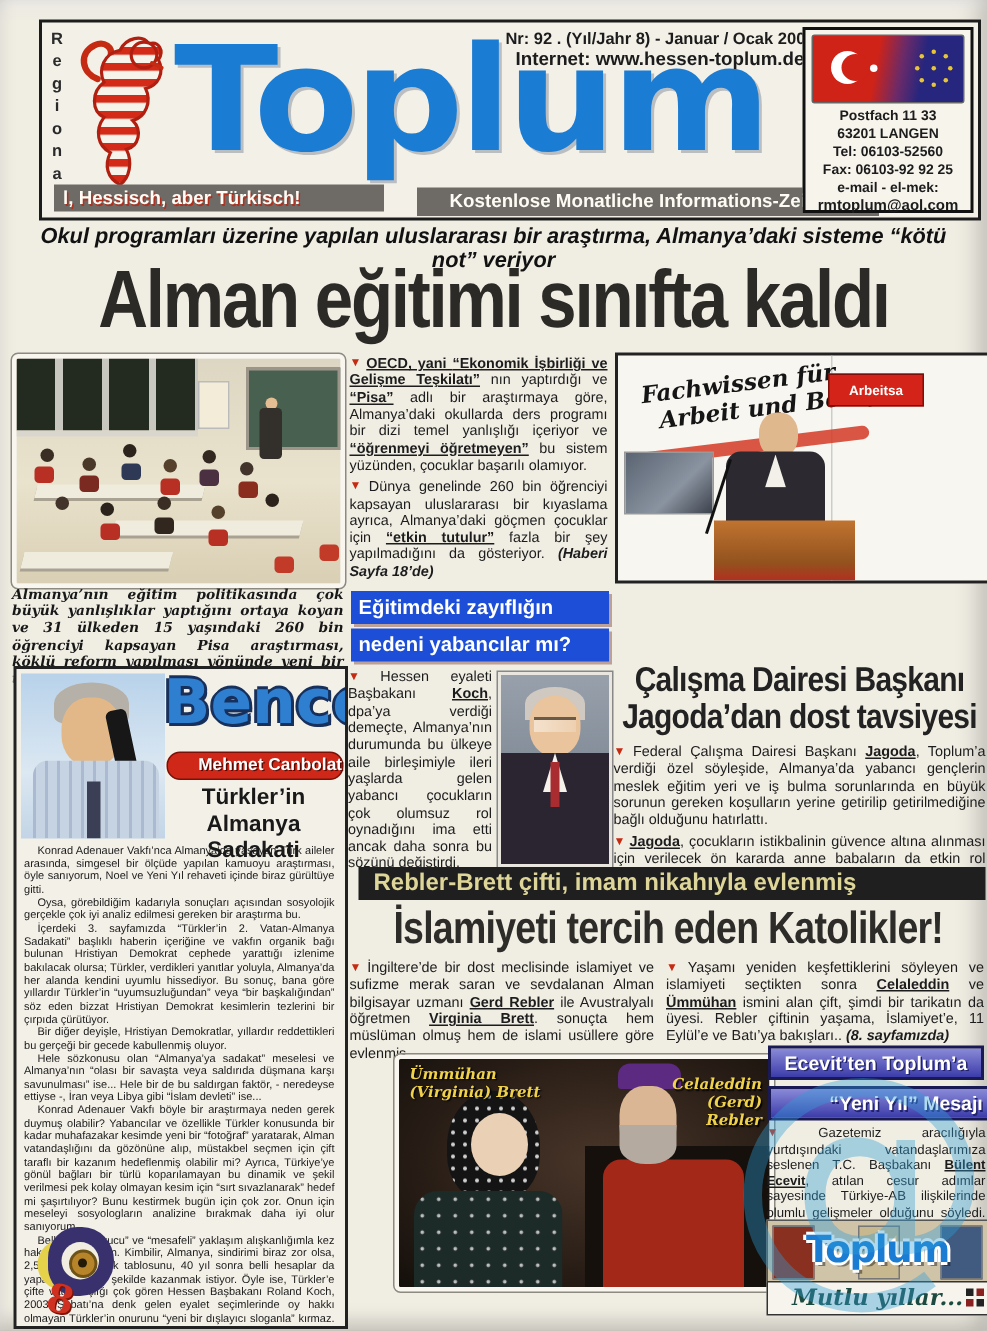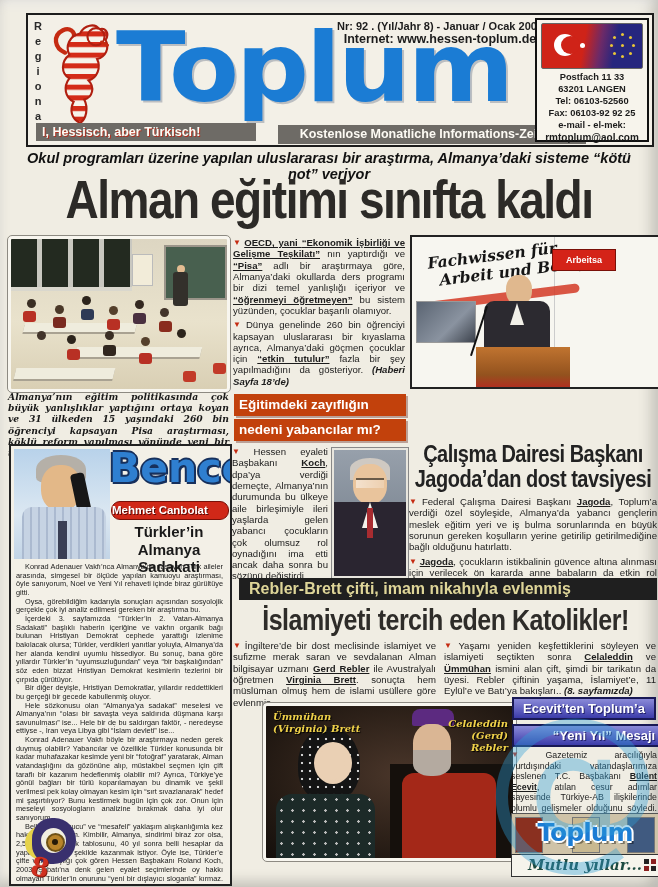--- a/index.html
+++ b/index.html
@@ -77,21 +77,21 @@
   .jag-div{position:absolute;left:142px;top:0;width:1px;height:100%;background:#ccc;}
   .jag-inset{position:absolute;left:4px;top:64px;width:58px;height:40px;border:1px solid #999;
              background:linear-gradient(135deg,#5a6472,#8a93a0 60%,#3c424c);}
   .jag-head{position:absolute;left:94px;top:38px;width:26px;height:30px;border-radius:45%;background:#e0b88e;}
   .jag-body{position:absolute;left:72px;top:64px;width:66px;height:52px;border-radius:10px 10px 0 0;background:#2c2a30;}
   .jag-shirt{position:absolute;left:98px;top:66px;width:14px;height:22px;background:#f2f0e8;clip-path:polygon(50% 0,0 100%,100% 100%);}
   .jag-podium{position:absolute;left:64px;top:110px;width:94px;height:40px;
               background:linear-gradient(180deg,#c07430,#93521e 70%,#b03020);}
   .jag-mic{position:absolute;left:66px;top:68px;width:2px;height:52px;background:#111;transform:rotate(18deg);}
   
-  .redbar{background:#c2410c;color:#fff;font-weight:bold;font-size:13.5px;height:22px;line-height:21px;
+  .redbar{background:#1d4ed8;color:#fff;font-weight:bold;font-size:13.5px;height:22px;line-height:21px;
           padding:0 5px;box-shadow:2px 2px 0 rgba(90,20,10,.35);}
   .kochBody{left:232px;top:446px;width:176px;height:134px;}
   .phKoch{float:right;width:72px;height:126px;margin:2px 0 2px 4px;border:2px solid #e8e6de;outline:1px solid #888;
           background:linear-gradient(180deg,#97a0ab,#7e8894 60%,#666f7a);position:relative;overflow:hidden;}
   .ko-hair{position:absolute;left:16px;top:8px;width:40px;height:22px;border-radius:50% 50% 0 0;background:#cfc9c2;}
   .ko-face{position:absolute;left:19px;top:14px;width:34px;height:40px;border-radius:45%;background:#e9c49c;}
   .ko-glass{position:absolute;left:22px;top:28px;width:28px;height:8px;border-top:2px solid #6a5a48;
             background:linear-gradient(90deg,rgba(255,255,255,.5),rgba(255,255,255,.2));}
   .ko-suit{position:absolute;left:0;top:52px;width:100%;height:74px;background:#2a2530;}
   .ko-shirt{position:absolute;left:28px;top:52px;width:16px;height:26px;background:#f4f2ea;clip-path:polygon(50% 0,0 100%,100% 100%);}
@@ -106,21 +106,21 @@
   .ca-face{position:absolute;left:27px;top:16px;width:40px;height:46px;border-radius:45%;background:#e3b астр88;}
   .ca-face{position:absolute;left:27px;top:16px;width:40px;height:46px;border-radius:45%;background:#e3b888;}
   .ca-phone{position:absolute;left:60px;top:24px;width:14px;height:42px;background:#171717;border-radius:4px;transform:rotate(-12deg);}
   .ca-shirt{position:absolute;left:8px;top:58px;width:84px;height:52px;background:#c6d3e3;border-radius:10px 10px 0 0;
             background-image:repeating-linear-gradient(90deg,rgba(90,110,150,.25) 0 2px,transparent 2px 8px);}
   .ca-tie{position:absolute;left:44px;top:72px;width:9px;height:38px;background:#3a3f55;}
   .benceTitle{position:absolute;left:98px;top:-2px;width:120px;text-align:center;font-family:"DejaVu Sans",sans-serif;
               font-weight:bold;font-size:41px;color:#2f7fd0;
               text-shadow:-2px 0 0 #17305c,2px 0 0 #17305c,0 -2px 0 #17305c,0 2px 0 #17305c,2px 2px 0 #17305c;}
   .badge{position:absolute;left:100px;top:55px;width:116px;height:17px;background:#d02818;border:1px solid #7a1008;
-         border-radius:9px;color:#fff;font-weight:bold;font-size:11.5px;line-height:16px;text-align:left;
+         border-radius:9px;color:#fff;font-weight:bold;font-size:11.5px;line-height:16px;text-align:right;
          text-shadow:1px 1px 0 #5a0a04;}
   .benceHead{position:absolute;left:98px;top:77px;width:120px;text-align:center;font-weight:800;font-size:15px;
              line-height:1.18;color:#191919;white-space:pre-line;}
   .benceBody{position:absolute;left:5px;top:117px;width:207px;height:316px;font-size:7.35px;line-height:1.18;
              text-align:justify;color:#1b1b1b;}
   .benceBody p{margin:0;text-indent:9px;}
   .eye{position:absolute;left:14px;top:372px;width:56px;height:62px;z-index:3;}
   .eye-y{position:absolute;left:0;top:8px;width:34px;height:34px;border-radius:50%;background:#e5d24a;}
   .eye-o{position:absolute;left:7px;top:0;width:44px;height:46px;border-radius:48% 52% 55% 45%;background:#39306e;}
   .eye-w{position:absolute;left:16px;top:10px;width:25px;height:25px;border-radius:50%;background:#f1eee1;}

